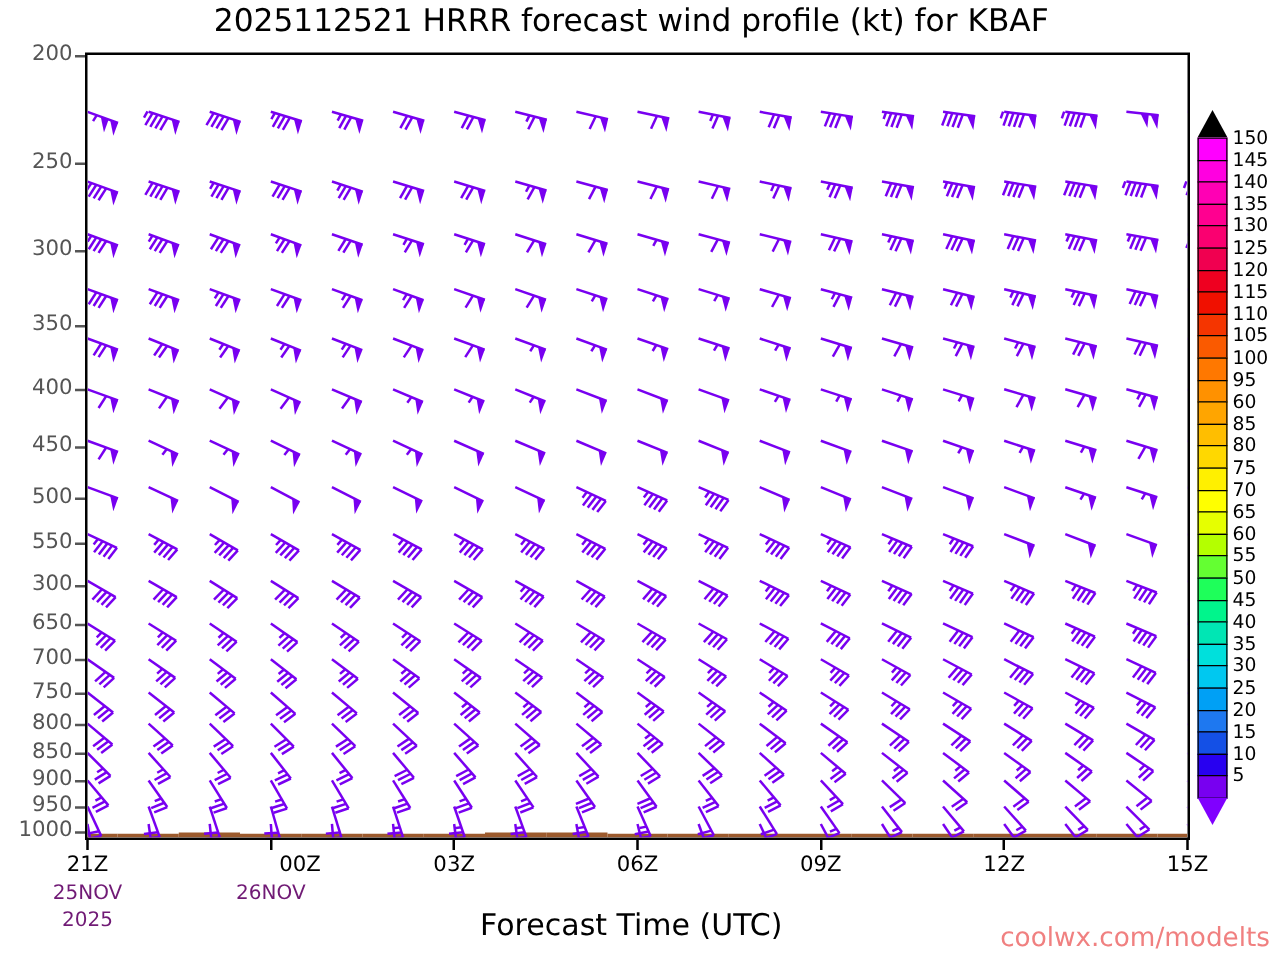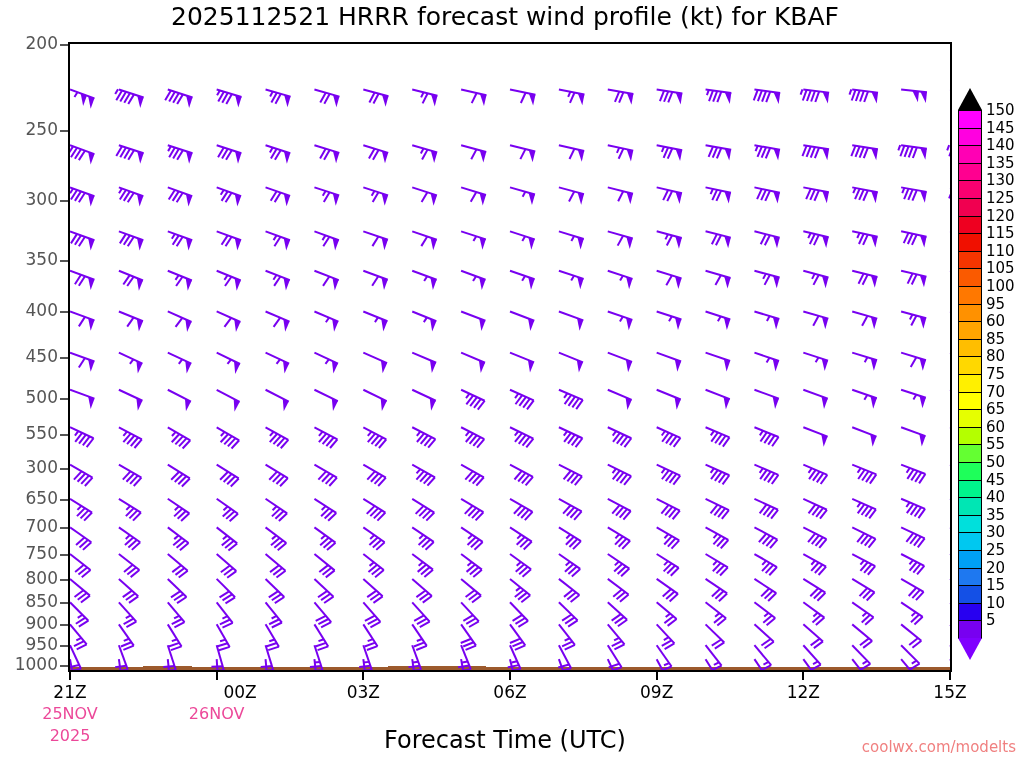--- a/index.html
+++ b/index.html
@@ -45,32 +45,32 @@
   }
   .ytick-mark{position:absolute;height:2px;background:#555;}
 
   .xtick-label{
     position:absolute;
     font-size:17px;color:#000;
     text-align:center;white-space:nowrap;
     font-family:"DejaVu Sans","Liberation Sans",sans-serif;
   }
   .xtick-sub{
-    position:absolute;font-size:16px;color:#ec4899;
+    position:absolute;font-size:16px;color:#701a75;
     text-align:center;white-space:nowrap;
   }
   .xtick-mark{position:absolute;width:2px;background:#000;}
 
   #xaxis-title{
     position:absolute;left:0;top:726px;width:1010px;
     text-align:center;font-size:24px;color:#000;white-space:nowrap;
   }
   #watermark{
     position:absolute;right:8px;top:738px;
-    font-size:15px;color:#f08080;white-space:nowrap;
+    font-size:21px;color:#f08080;white-space:nowrap;
   }
 
   
   #colorbar{position:absolute;left:958px;top:88px;width:66px;height:572px;}
   .cb-cell{position:absolute;left:0;width:24px;border:1px solid #000;box-sizing:border-box;}
   .cb-label{
     position:absolute;left:28px;
     font-size:15px;color:#000;white-space:nowrap;
     font-family:"DejaVu Sans","Liberation Sans",sans-serif;
   }

